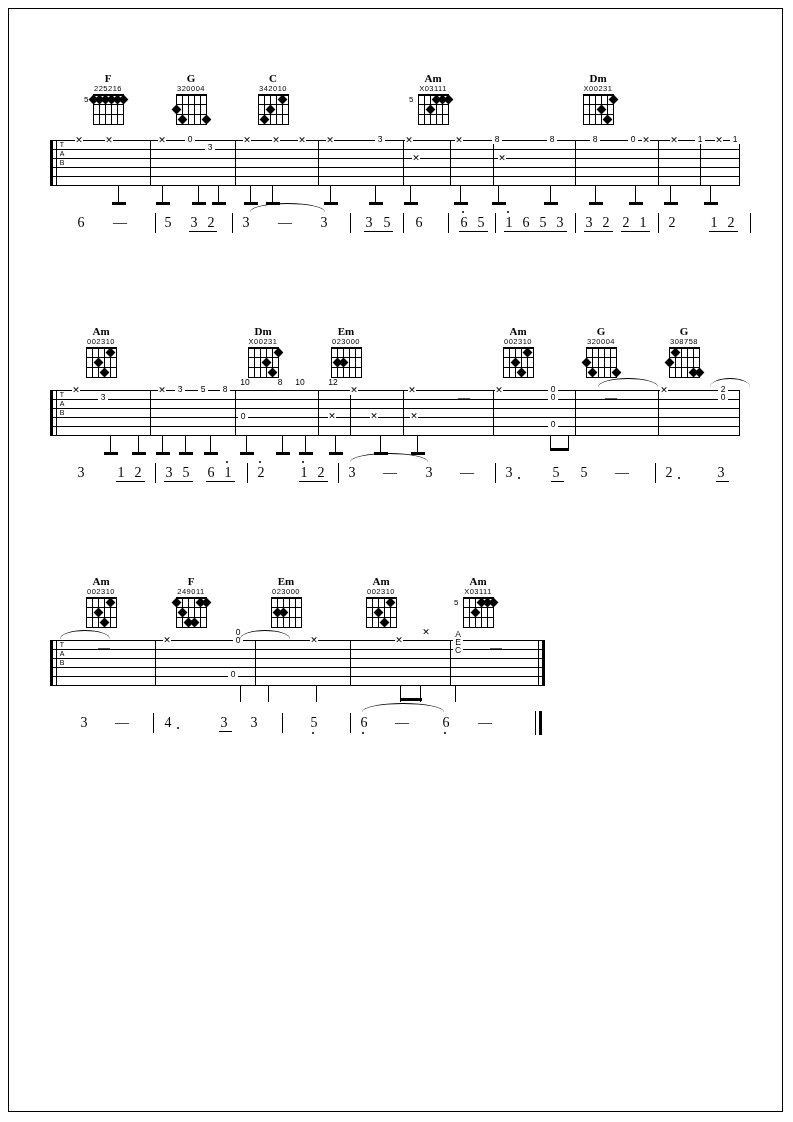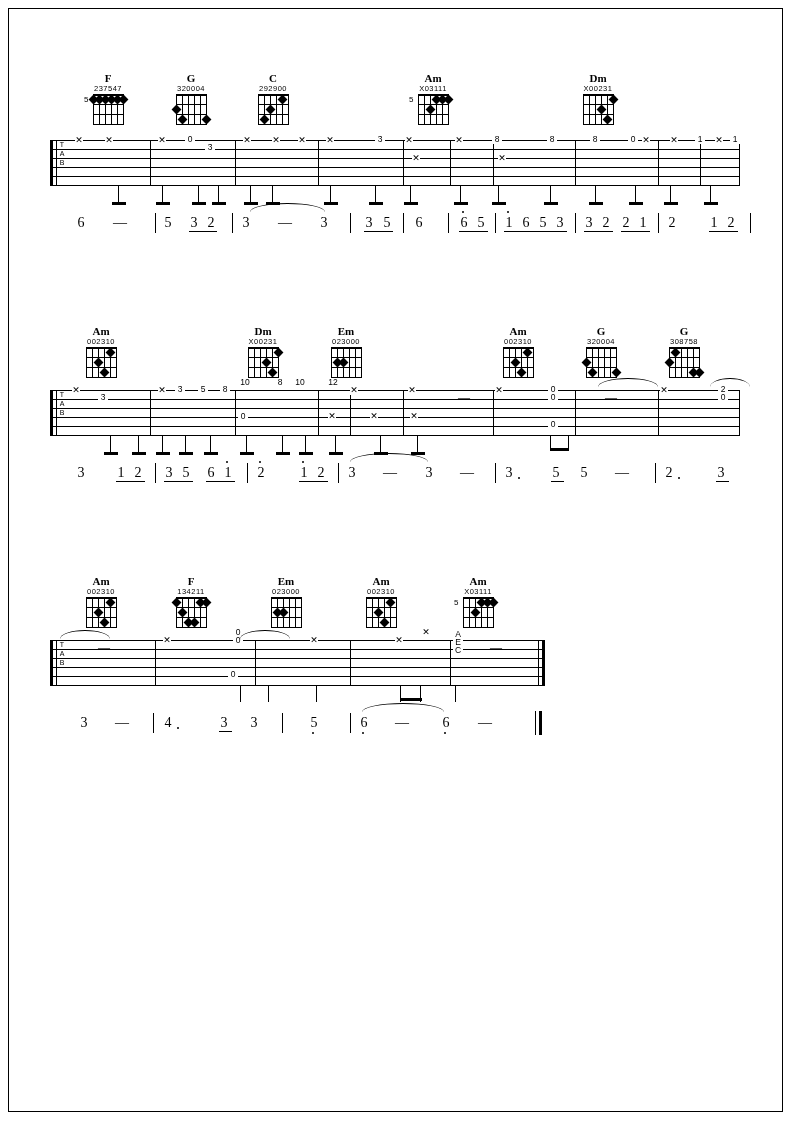--- a/index.html
+++ b/index.html
@@ -198,21 +198,21 @@
 <body>
 
 <div class="page-border"></div>
 
 <div class="sheet">
 
   <div class="system" style="top:0;height:260px;">
 
     <div class="chord" style="left:85px;top:72px;">
       <div class="cname">F</div>
-      <div class="cfing">237547</div>
+      <div class="cfing">225216</div>
       <div class="grid-wrap">
         <div class="fretnum" style="top:3px;">5</div>
         <div class="grid">
           <div class="h nut" style="top:0;"></div>
             <div class="h" style="top:10px;"></div>
             <div class="h" style="top:20px;"></div>
             <div class="h" style="top:30px;"></div>
           <div class="v" style="left:0;"></div>
             <div class="v" style="left:6px;"></div>
             <div class="v" style="left:12px;"></div>
@@ -246,21 +246,21 @@
             <div class="v" style="left:30px;"></div>
           <div class="dot" style="left:-3px;top:12px;"></div>
           <div class="dot" style="left:3px;top:22px;"></div>
           <div class="dot" style="left:27px;top:22px;"></div>
         </div>
       </div>
     </div>
 
     <div class="chord" style="left:250px;top:72px;">
       <div class="cname">C</div>
-      <div class="cfing">292900</div>
+      <div class="cfing">342010</div>
       <div class="grid-wrap">
         <div class="grid">
           <div class="h nut" style="top:0;"></div>
             <div class="h" style="top:10px;"></div>
             <div class="h" style="top:20px;"></div>
             <div class="h" style="top:30px;"></div>
           <div class="v" style="left:0;"></div>
             <div class="v" style="left:6px;"></div>
             <div class="v" style="left:12px;"></div>
             <div class="v" style="left:18px;"></div>
@@ -717,21 +717,21 @@
             <div class="v" style="left:30px;"></div>
           <div class="dot" style="left:9px;top:12px;"></div>
           <div class="dot" style="left:15px;top:22px;"></div>
           <div class="dot" style="left:21px;top:2px;"></div>
         </div>
       </div>
     </div>
 
     <div class="chord" style="left:168px;top:75px;">
       <div class="cname">F</div>
-      <div class="cfing">134211</div>
+      <div class="cfing">249011</div>
       <div class="grid-wrap">
         <div class="grid">
           <div class="h nut" style="top:0;"></div>
             <div class="h" style="top:10px;"></div>
             <div class="h" style="top:20px;"></div>
             <div class="h" style="top:30px;"></div>
           <div class="v" style="left:0;"></div>
             <div class="v" style="left:6px;"></div>
             <div class="v" style="left:12px;"></div>
             <div class="v" style="left:18px;"></div>

